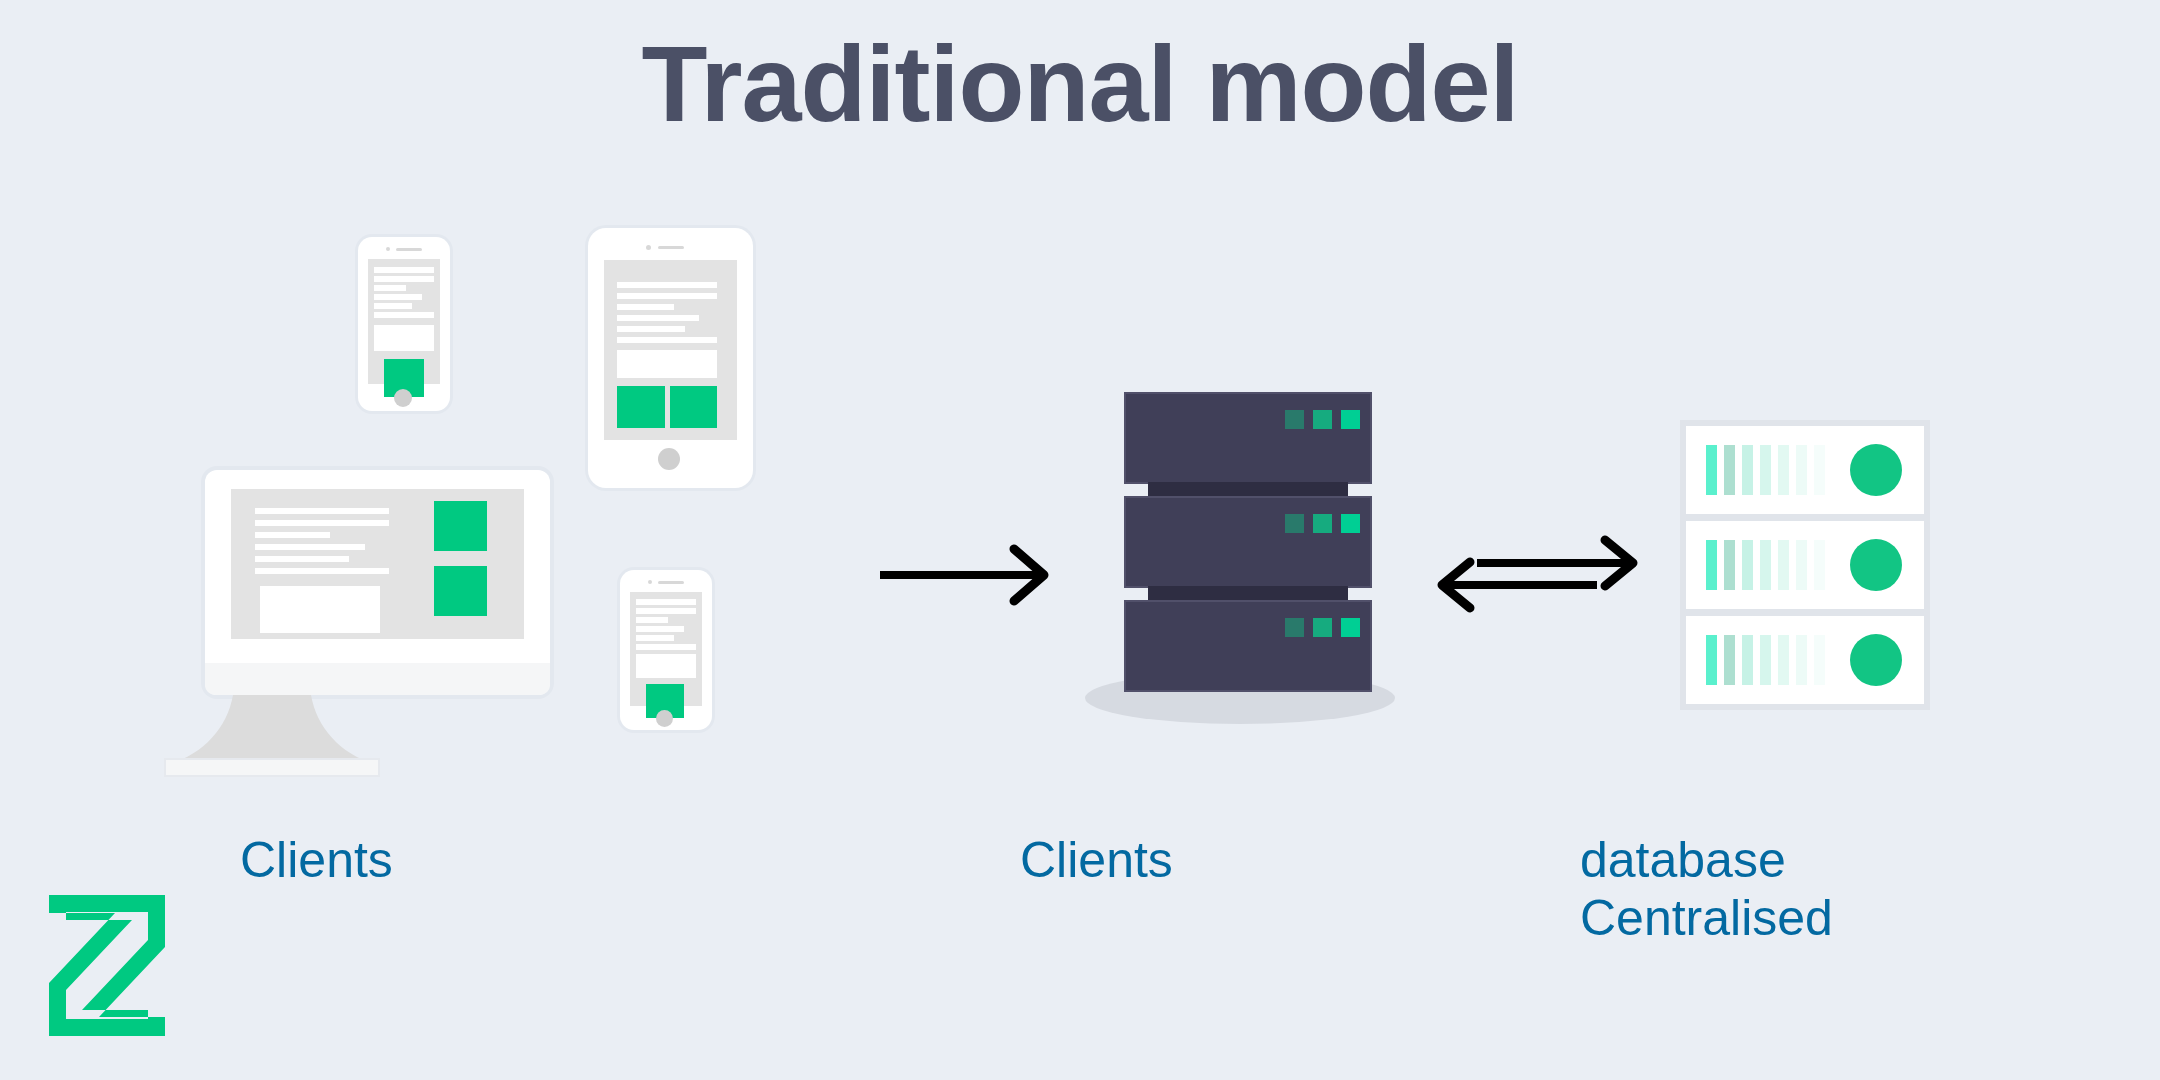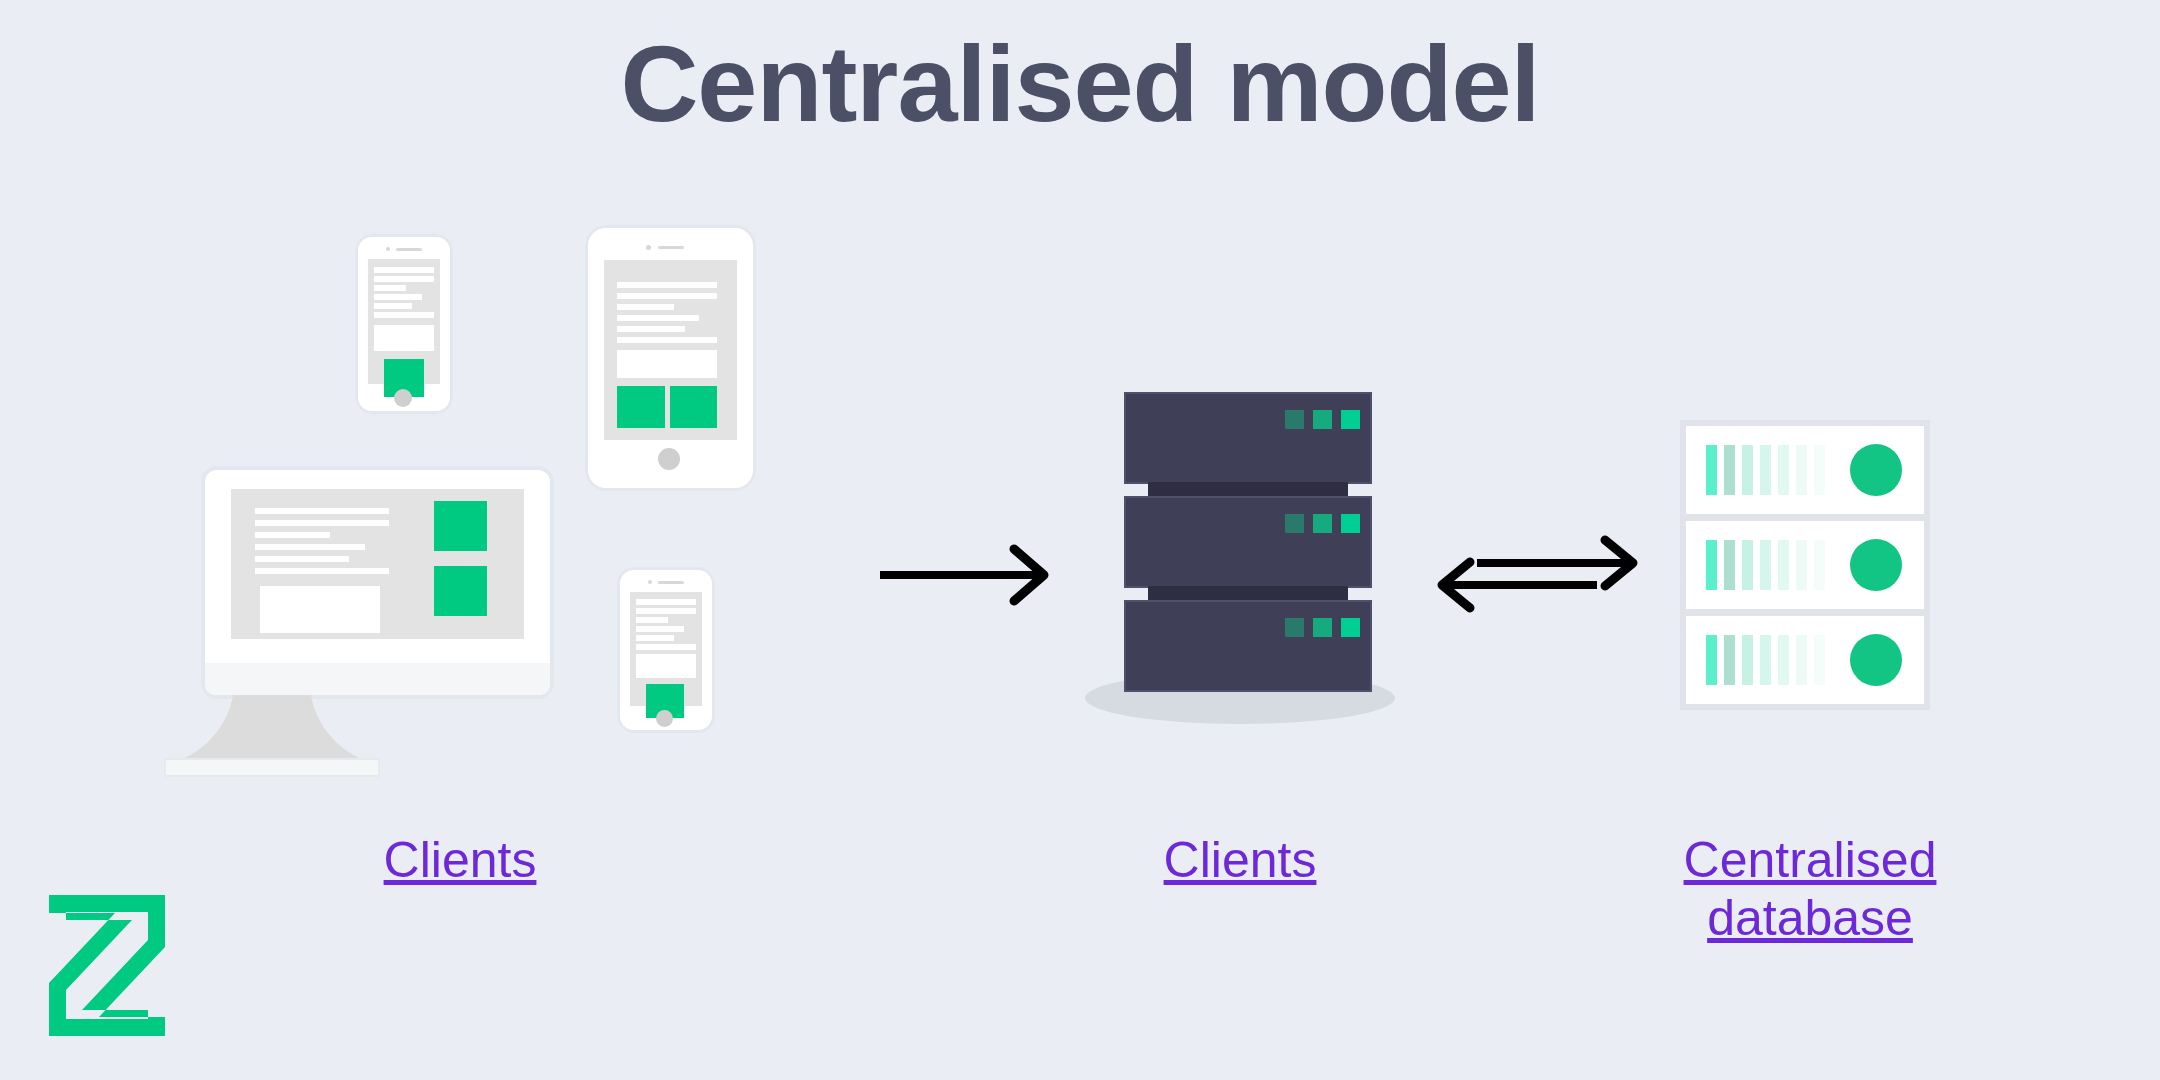--- a/index.html
+++ b/index.html
@@ -32,26 +32,24 @@
     font-size: 108px;
     font-weight: bold;
     color: #4b5066;
     letter-spacing: -1px;
     line-height: 1.0;
   }
 
   
   .seclabel {
     position: absolute;
-    text-align: center;
     font-size: 50px;
-    color: #6d28d9;
+    color: #0369a1;
     line-height: 1.15;
     font-weight: normal;
-    text-decoration: underline;
   }
   #label-clients { left: 240px;  top: 832px; width: 440px; }
   #label-server  { left: 1020px; top: 832px; width: 440px; }
   #label-db      { left: 1580px; top: 832px; width: 460px; }
 
   
   .device { position: absolute; }
 
   .phone-body {
     position: absolute;
@@ -173,21 +171,21 @@
   .arrow-svg { position: absolute; }
 
   
   #logo { position: absolute; left: 42px; top: 890px; width: 130px; height: 150px; }
 </style>
 </head>
 <body>
 
 <div id="stage">
 
-  <div class="title">Centralised model</div>
+  <div class="title">Traditional model</div>
 
   <div>
 
     <div class="device phone-body" style="left:358px; top:237px; width:92px; height:174px;">
       <div class="speaker-dot" style="left:28px; top:10px; width:4px; height:4px;"></div>
       <div class="speaker-bar" style="left:38px; top:11px; width:26px; height:3px;"></div>
       <div class="phone-screen" style="left:10px; top:22px; width:72px; height:125px;">
         <div class="tline" style="left:6px; top:8px;  width:60px;"></div>
         <div class="tline" style="left:6px; top:17px; width:60px;"></div>
         <div class="tline" style="left:6px; top:26px; width:32px;"></div>
@@ -333,22 +331,22 @@
           <div class="db-bar" style="background:#e2f9f2;"></div>
           <div class="db-bar" style="background:#edfbf7;"></div>
           <div class="db-bar" style="background:#f5fdfb;"></div>
         </div>
         <div class="db-dot"></div>
       </div>
 
     </div>
 
     <div class="seclabel" id="label-db">
+      <div>database</div>
       <div>Centralised</div>
-      <div>database</div>
     </div>
   </div>
 
   <svg id="logo" viewBox="0 0 130 150">
     <path d="M 8 6 L 122 6 L 122 58 L 52 128 L 122 128 L 122 144 L 8 144 L 8 92 L 78 22 L 8 22 Z
              M 26 22 L 26 22 Z" fill="none"></path>
     <path fill="#00c981" d="
       M 6 4
       L 124 4
       L 124 56

